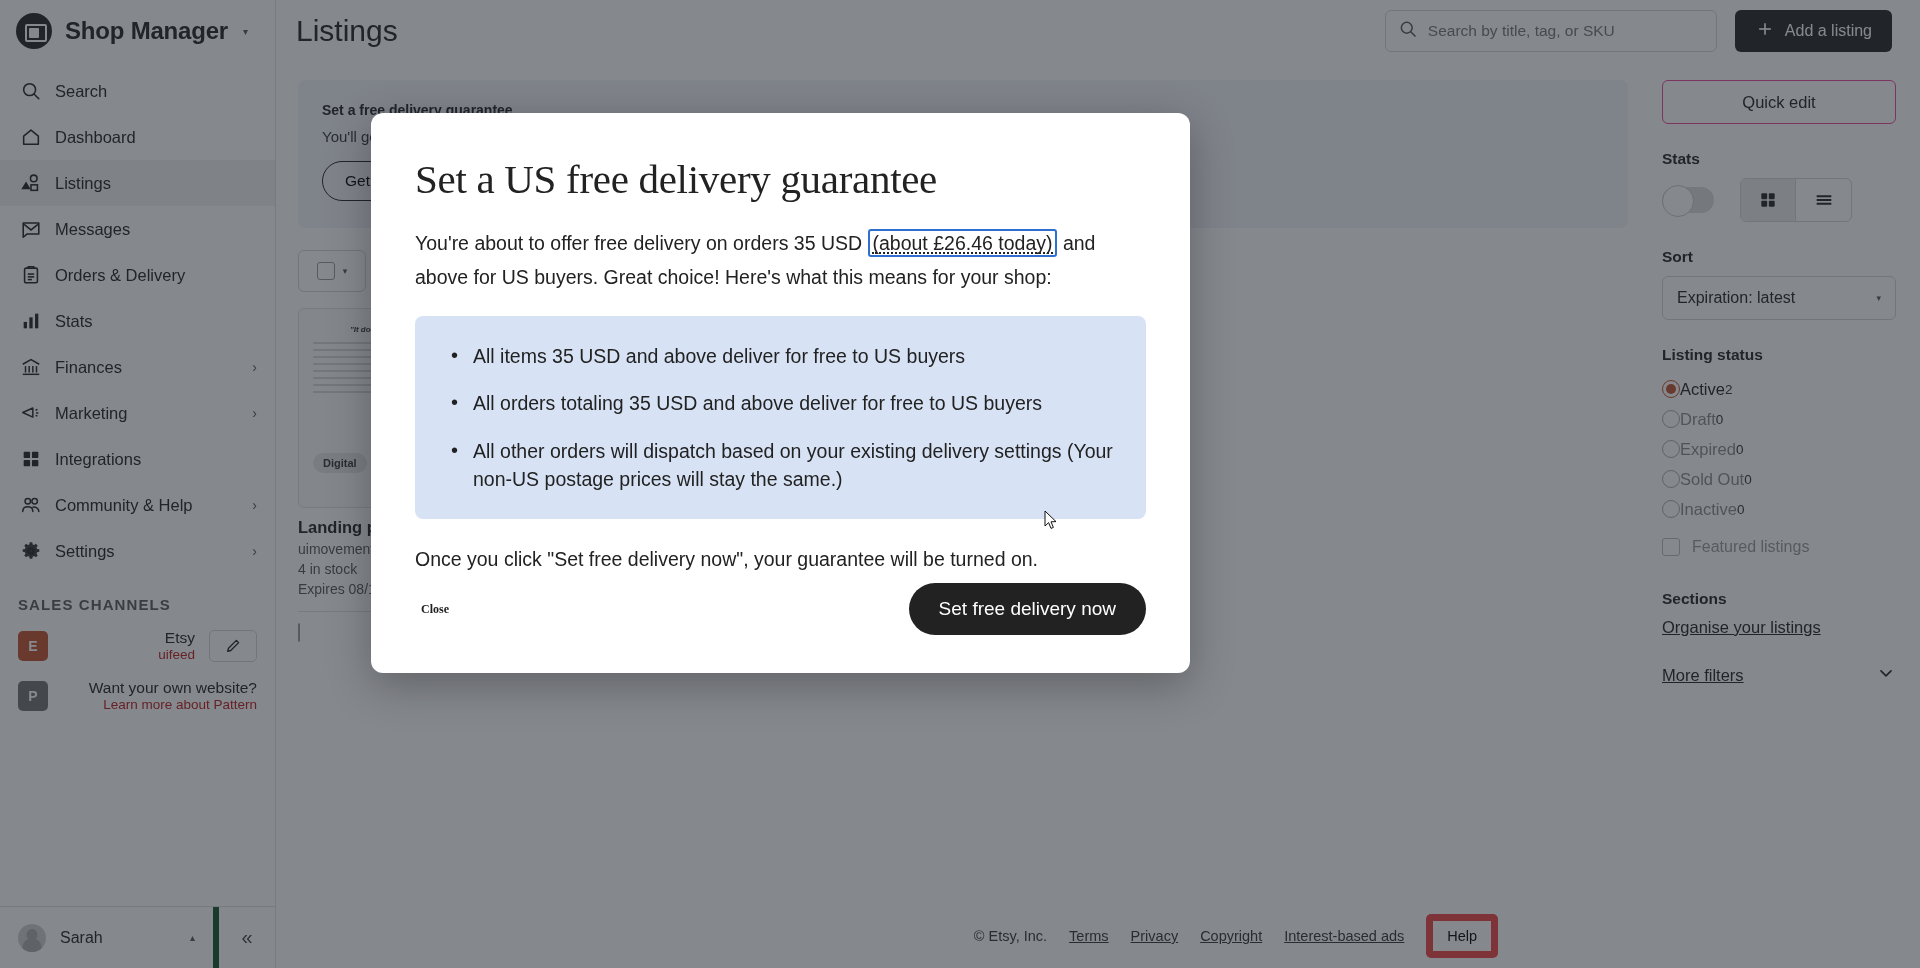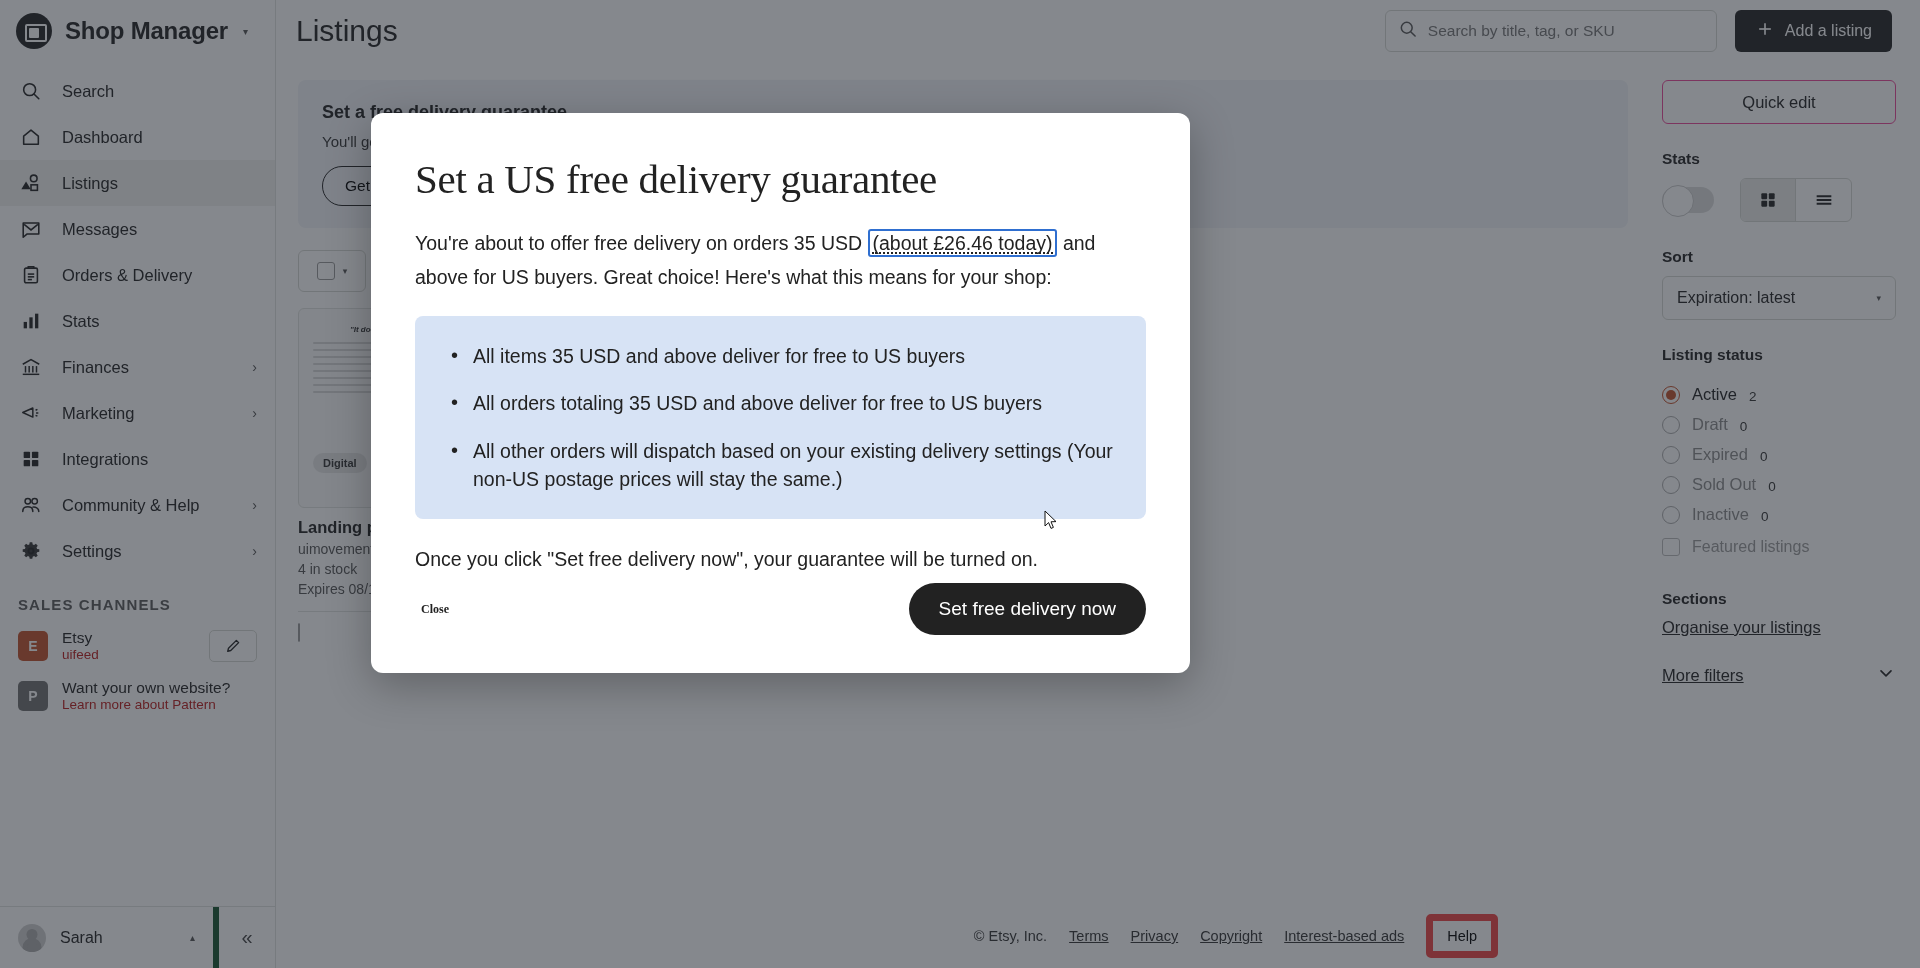--- a/index.html
+++ b/index.html
@@ -33,40 +33,40 @@
   }
   .brand-logo::after {
     content:""; position:absolute; left:13px; top:15px; width:10px; height:10px;
     background:#fff; border-radius:1px;
   }
   .brand-name { font-size: 24px; font-weight: 700; letter-spacing: -0.2px; color:#222; }
   .brand-caret { font-size: 10px; color:#555; margin-left:2px; }
 
   .nav { padding-top: 6px; }
   .nav-item {
-    display: flex; align-items: center; gap: 18px;
+    display: flex; align-items: center; gap: 11px;
     height: 46px; padding: 0 18px 0 18px;
     font-size: 16.5px; color: #222; cursor: pointer; position: relative;
   }
   .nav-item.active { background: #f1f2ef; }
   .nav-item .ico { width: 26px; height: 26px; flex:0 0 26px; display:flex; align-items:center; justify-content:center; }
   .nav-item .lbl { flex: 1 1 auto; }
   .nav-item .chev { font-size: 14px; color:#555; }
 
   .section-label {
     font-size: 15px; letter-spacing: 1.1px; font-weight: 700;
     color: #595959; padding: 22px 18px 8px 18px;
   }
   .channel { display:flex; align-items:center; gap:14px; padding: 6px 18px 6px 18px; height:50px; }
   .channel-badge {
     width: 30px; height:30px; flex:0 0 30px; border-radius:5px;
     display:flex; align-items:center; justify-content:center;
     color:#fff; font-size:14px; font-weight:600;
   }
-  .channel-text { flex:1 1 auto; line-height:1.15; }
+  .channel-text { flex:1 1 auto; line-height:1.15;text-align:right; }
   .channel-title { font-size:15.5px; color:#222; }
   .channel-sub { font-size:13.5px; color:#b91c1c; }
   .edit-btn {
     width:48px; height:32px; border:1px solid #d6d8d3; border-radius:5px;
     display:flex; align-items:center; justify-content:center; background:#fff;
   }
 
   .sidebar-footer {
     position:absolute; bottom:0; left:0; right:0; height:62px;
     border-top:1px solid #e1e3df; display:flex; align-items:stretch;
@@ -97,21 +97,21 @@
     font-family:"Liberation Sans", sans-serif; cursor:pointer;
   }
 
   .content { flex:1 1 auto; display:flex; min-height:0; }
   .listings-col { flex:1 1 auto; padding: 18px 22px 0 22px; min-width:0; }
 
   .promo {
     background:#f1f3f8; border-radius:8px; padding: 22px 24px; position:relative;
     height:148px;
   }
-  .promo h3 { font-size:18px; font-weight:700; color:#222; margin-bottom:10px; }
+  .promo h3 { font-size:14px; font-weight:700; color:#222; margin-bottom:10px; }
   .promo p { font-size:15px; color:#333; }
   .promo-btn {
     margin-top:16px; display:inline-flex; align-items:center; justify-content:center;
     height:40px; padding:0 22px; border:1px solid #222; border-radius:22px;
     font-size:15.5px; background:transparent; cursor:pointer;
     font-family:"Liberation Sans", sans-serif;
   }
 
   .toolbar { margin-top:22px; display:flex; align-items:center; }
   .select-all {
@@ -148,21 +148,21 @@
   .toggle { width:52px; height:26px; border-radius:13px; background:#dcdcdc; position:relative; }
   .toggle::after { content:""; position:absolute; left:0; top:-2px; width:30px; height:30px; border-radius:50%; background:#fff; border:1px solid #c9c9c9; }
   .viewtoggle { display:flex; border:1px solid #d6d8d3; border-radius:6px; overflow:hidden; }
   .viewtoggle > div { width:55px; height:42px; display:flex; align-items:center; justify-content:center; }
   .viewtoggle > div.on { background:#ebece8; border-right:1px solid #d6d8d3; }
   .sel {
     margin-top:4px; width:100%; height:44px; border:1px solid #d6d8d3; border-radius:6px;
     display:flex; align-items:center; justify-content:space-between; padding:0 14px;
     font-size:16px; color:#222;
   }
-  .radio-row { display:flex; align-items:flex-end; gap:12px; height:30px; }
+  .radio-row { display:flex; align-items:center; gap:0; height:30px; }
   .radio { width:18px; height:18px; border-radius:50%; border:1.6px solid #aaa; position:relative; flex:0 0 18px; }
   .radio.on { border-color:#c2502a; }
   .radio.on::after { content:""; position:absolute; inset:3px; border-radius:50%; background:#c2502a; }
   .radio-lbl { font-size:16.5px; color:#222; }
   .radio-row.dim .radio-lbl { color:#8a8a8a; }
   .radio-count { font-size:13.5px; color:#333; }
   .cbox-row { display:flex; align-items:center; gap:12px; height:34px; margin-top:6px; }
   .cbox { width:18px; height:18px; border:1.6px solid #bbb; border-radius:3px; flex:0 0 18px; }
   .cbox-lbl { font-size:16px; color:#9a9a9a; }
   .rail-link { font-size:16.5px; color:#222; text-decoration:underline; display:block; margin-top:2px; }

